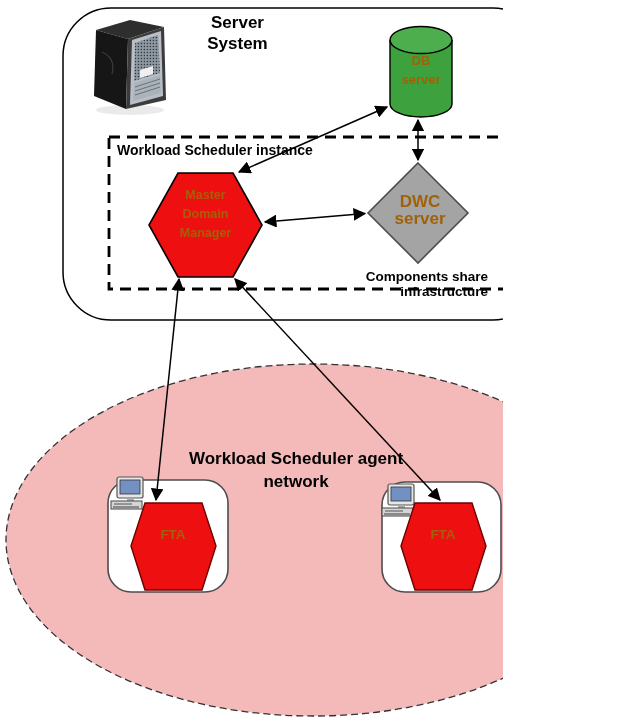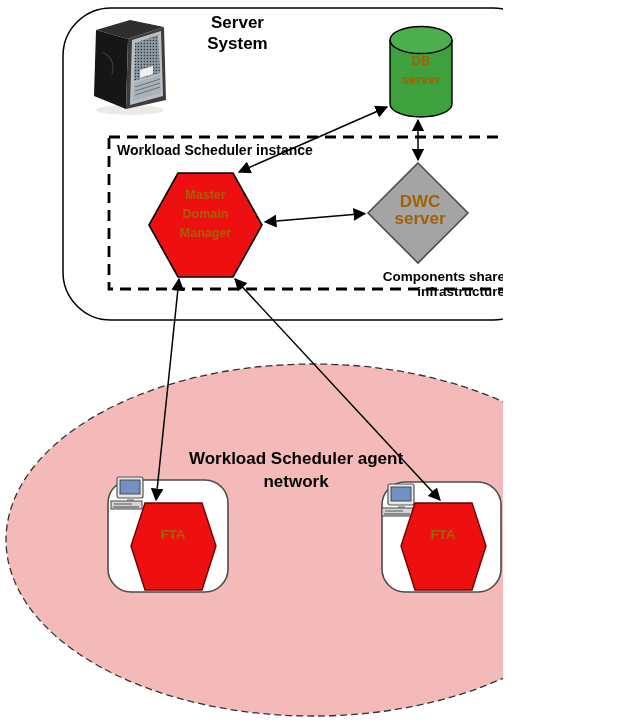--- a/index.html
+++ b/index.html
@@ -18,21 +18,21 @@
     white-space:pre-line;
     text-align:center;
     pointer-events:none;
   }
   .lbl.white{color:#a16207;}
   .server-title{left:175px;top:12px;width:125px;font-size:17px;line-height:21px;}
   .db-label{left:389px;top:51px;width:64px;font-size:13px;line-height:19px;}
   .wsi-title{left:117px;top:142px;width:260px;font-size:14px;text-align:left;}
   .mdm-label{left:153px;top:186px;width:105px;font-size:12.5px;line-height:19px;}
   .dwc-label{left:388px;top:193px;width:64px;font-size:17px;line-height:17px;}
-  .note{left:295px;top:269px;width:210px;font-size:13.5px;text-align:right;}
+  .note{left:278px;top:269px;width:210px;font-size:13.5px;text-align:right;}
   .network-title{left:168px;top:419px;width:256px;font-size:17px;line-height:23px;margin-top:28px;}
   .fta-left{left:143px;top:527px;width:60px;font-size:13.5px;}
   .fta-right{left:413px;top:527px;width:60px;font-size:13.5px;}
 </style>
 </head>
 <body>
 
 <div class="canvas">
 
   <svg class="layer" width="625" height="722" viewBox="0 0 625 722">

